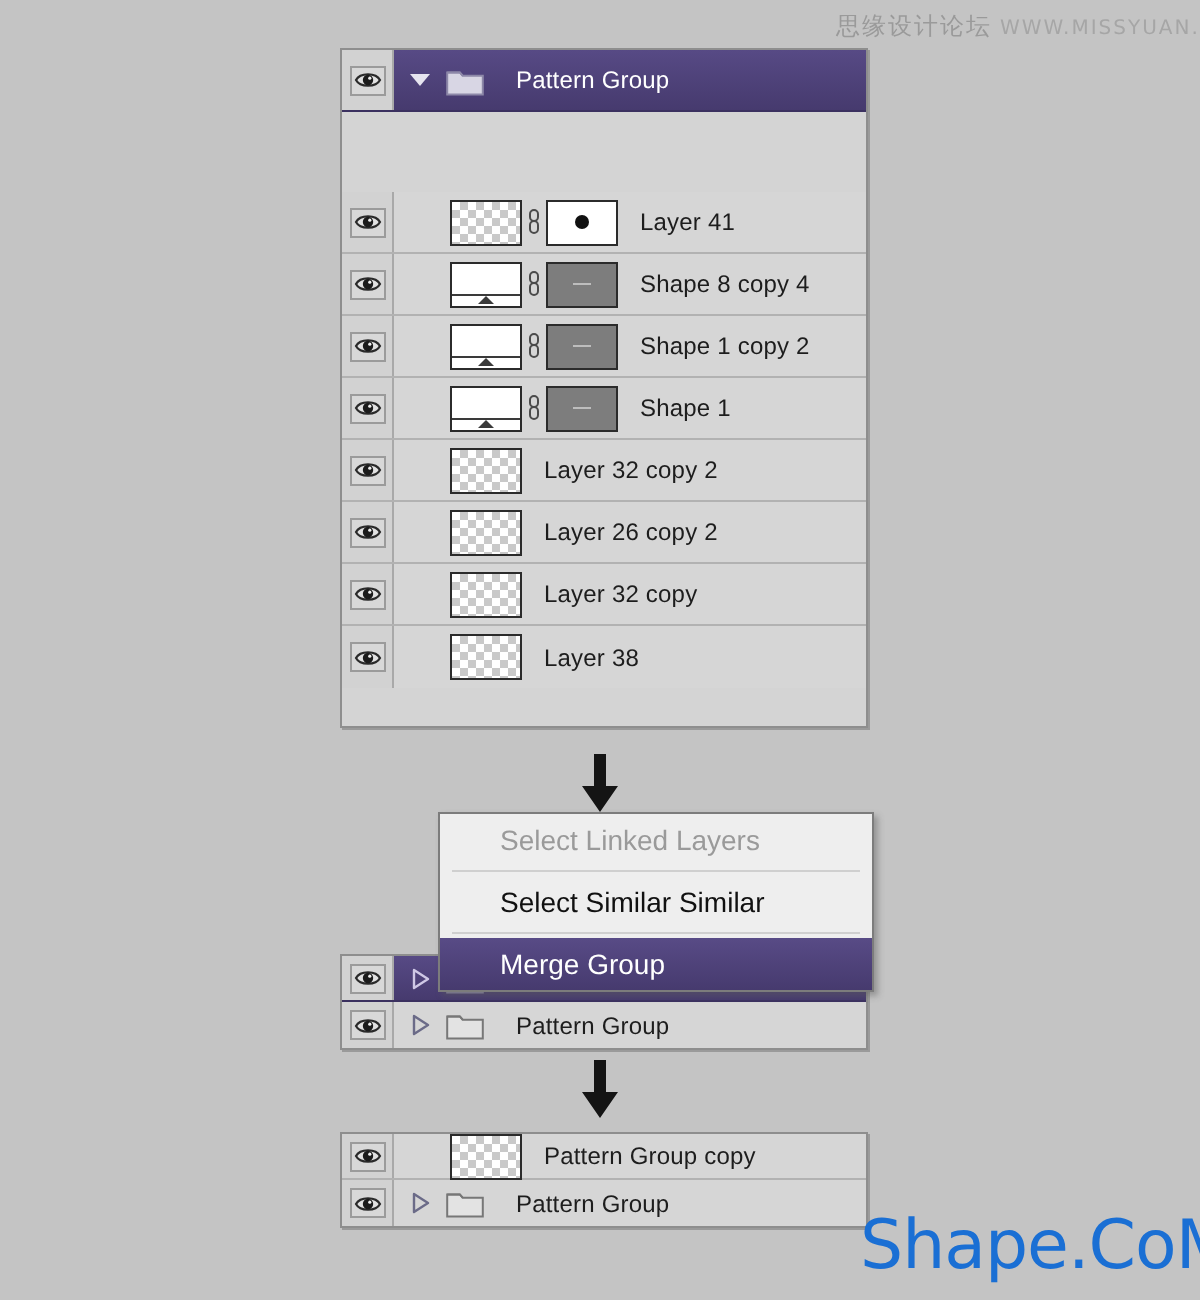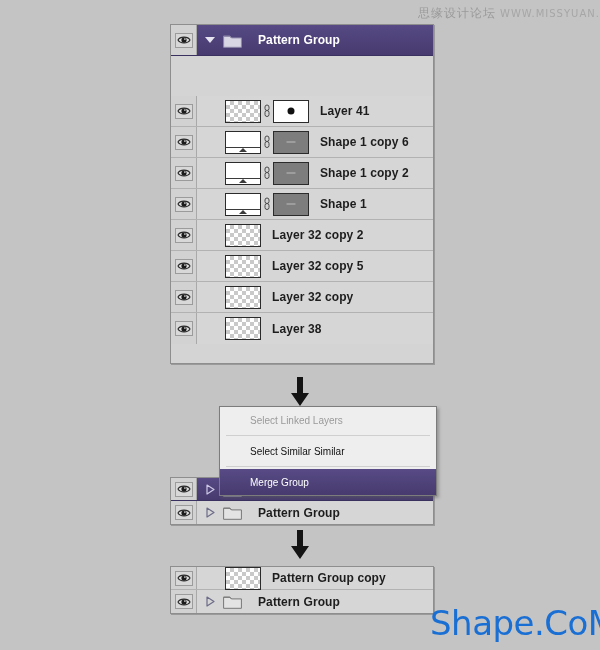--- a/index.html
+++ b/index.html
@@ -60,21 +60,20 @@
   .lrow {
     position: relative;
     display: flex;
     align-items: center;
     height: 31px;
     box-sizing: border-box;
     border-bottom: 1px solid #b2b2b2;
     background: #d6d6d6;
     font-size: 12px;
     color: #1d1d1d;
-    font-weight: bold;
   }
   .lrow.selected {
     background: #4b3f75;
     background: linear-gradient(to bottom, #574a85 0%, #463a6e 100%);
     color: #ffffff;
     border-bottom: 1px solid #3b3160;
   }
   .lrow:last-child { border-bottom: none; }
 
   
@@ -216,21 +215,21 @@
     border: 1px solid #7c7c7c;
     box-sizing: border-box;
     box-shadow: 2px 2px 3px rgba(90,90,90,0.45);
     padding: 0;
   }
   .mrow {
     height: 26px;
     display: flex;
     align-items: center;
     padding-left: 30px;
-    font-size: 10px;
+    font-size: 14px;
     color: #111;
     box-sizing: border-box;
     background: #eeeeee;
   }
   .mrow.disabled { color: #9a9a9a; }
   .mrow.highlight {
     background: linear-gradient(to bottom, #584b86 0%, #463a6e 100%);
     color: #ffffff;
   }
   .msep {
@@ -305,21 +304,21 @@
       <div class="thumbwrap">
         <div class="thumb shape"></div>
         <div class="linkicon">
           <svg width="8" height="14" viewBox="0 0 8 14">
             <rect x="2" y="1" width="4" height="5.5" rx="2" fill="none" stroke="#4a4a4a" stroke-width="1"></rect>
             <rect x="2" y="6.5" width="4" height="6" rx="2" fill="none" stroke="#4a4a4a" stroke-width="1"></rect>
           </svg>
         </div>
         <div class="maskthumb"></div>
       </div>
-      <span class="lname">Shape 1 copy 6</span>
+      <span class="lname">Shape 8 copy 4</span>
     </div>
     <div class="lrow" style="height: 31px;">
       <div class="eyecell">
         <div class="eyebox">
           <svg class="eye-svg" width="14" height="10" viewBox="0 0 14 10">
             <path d="M1 5 C3 1.2, 11 1.2, 13 5 C11 8.8, 3 8.8, 1 5 Z" fill="#e2e2e2" stroke="#2a2a2a" stroke-width="1.1"></path>
             <circle cx="7" cy="5" r="2.6" fill="#1b1b1b"></circle>
             <circle cx="7.9" cy="4.1" r="0.8" fill="#f0f0f0"></circle>
           </svg>
         </div>
@@ -383,21 +382,21 @@
             <path d="M1 5 C3 1.2, 11 1.2, 13 5 C11 8.8, 3 8.8, 1 5 Z" fill="#e2e2e2" stroke="#2a2a2a" stroke-width="1.1"></path>
             <circle cx="7" cy="5" r="2.6" fill="#1b1b1b"></circle>
             <circle cx="7.9" cy="4.1" r="0.8" fill="#f0f0f0"></circle>
           </svg>
         </div>
       </div>
       <div style="width: 24px; min-width: 24px;"></div>
       <div class="thumbwrap">
         <div class="thumb checker"></div>
       </div>
-      <span class="lname">Layer 32 copy 5</span>
+      <span class="lname">Layer 26 copy 2</span>
     </div>
     <div class="lrow" style="height: 31px;">
       <div class="eyecell">
         <div class="eyebox">
           <svg class="eye-svg" width="14" height="10" viewBox="0 0 14 10">
             <path d="M1 5 C3 1.2, 11 1.2, 13 5 C11 8.8, 3 8.8, 1 5 Z" fill="#e2e2e2" stroke="#2a2a2a" stroke-width="1.1"></path>
             <circle cx="7" cy="5" r="2.6" fill="#1b1b1b"></circle>
             <circle cx="7.9" cy="4.1" r="0.8" fill="#f0f0f0"></circle>
           </svg>
         </div>

